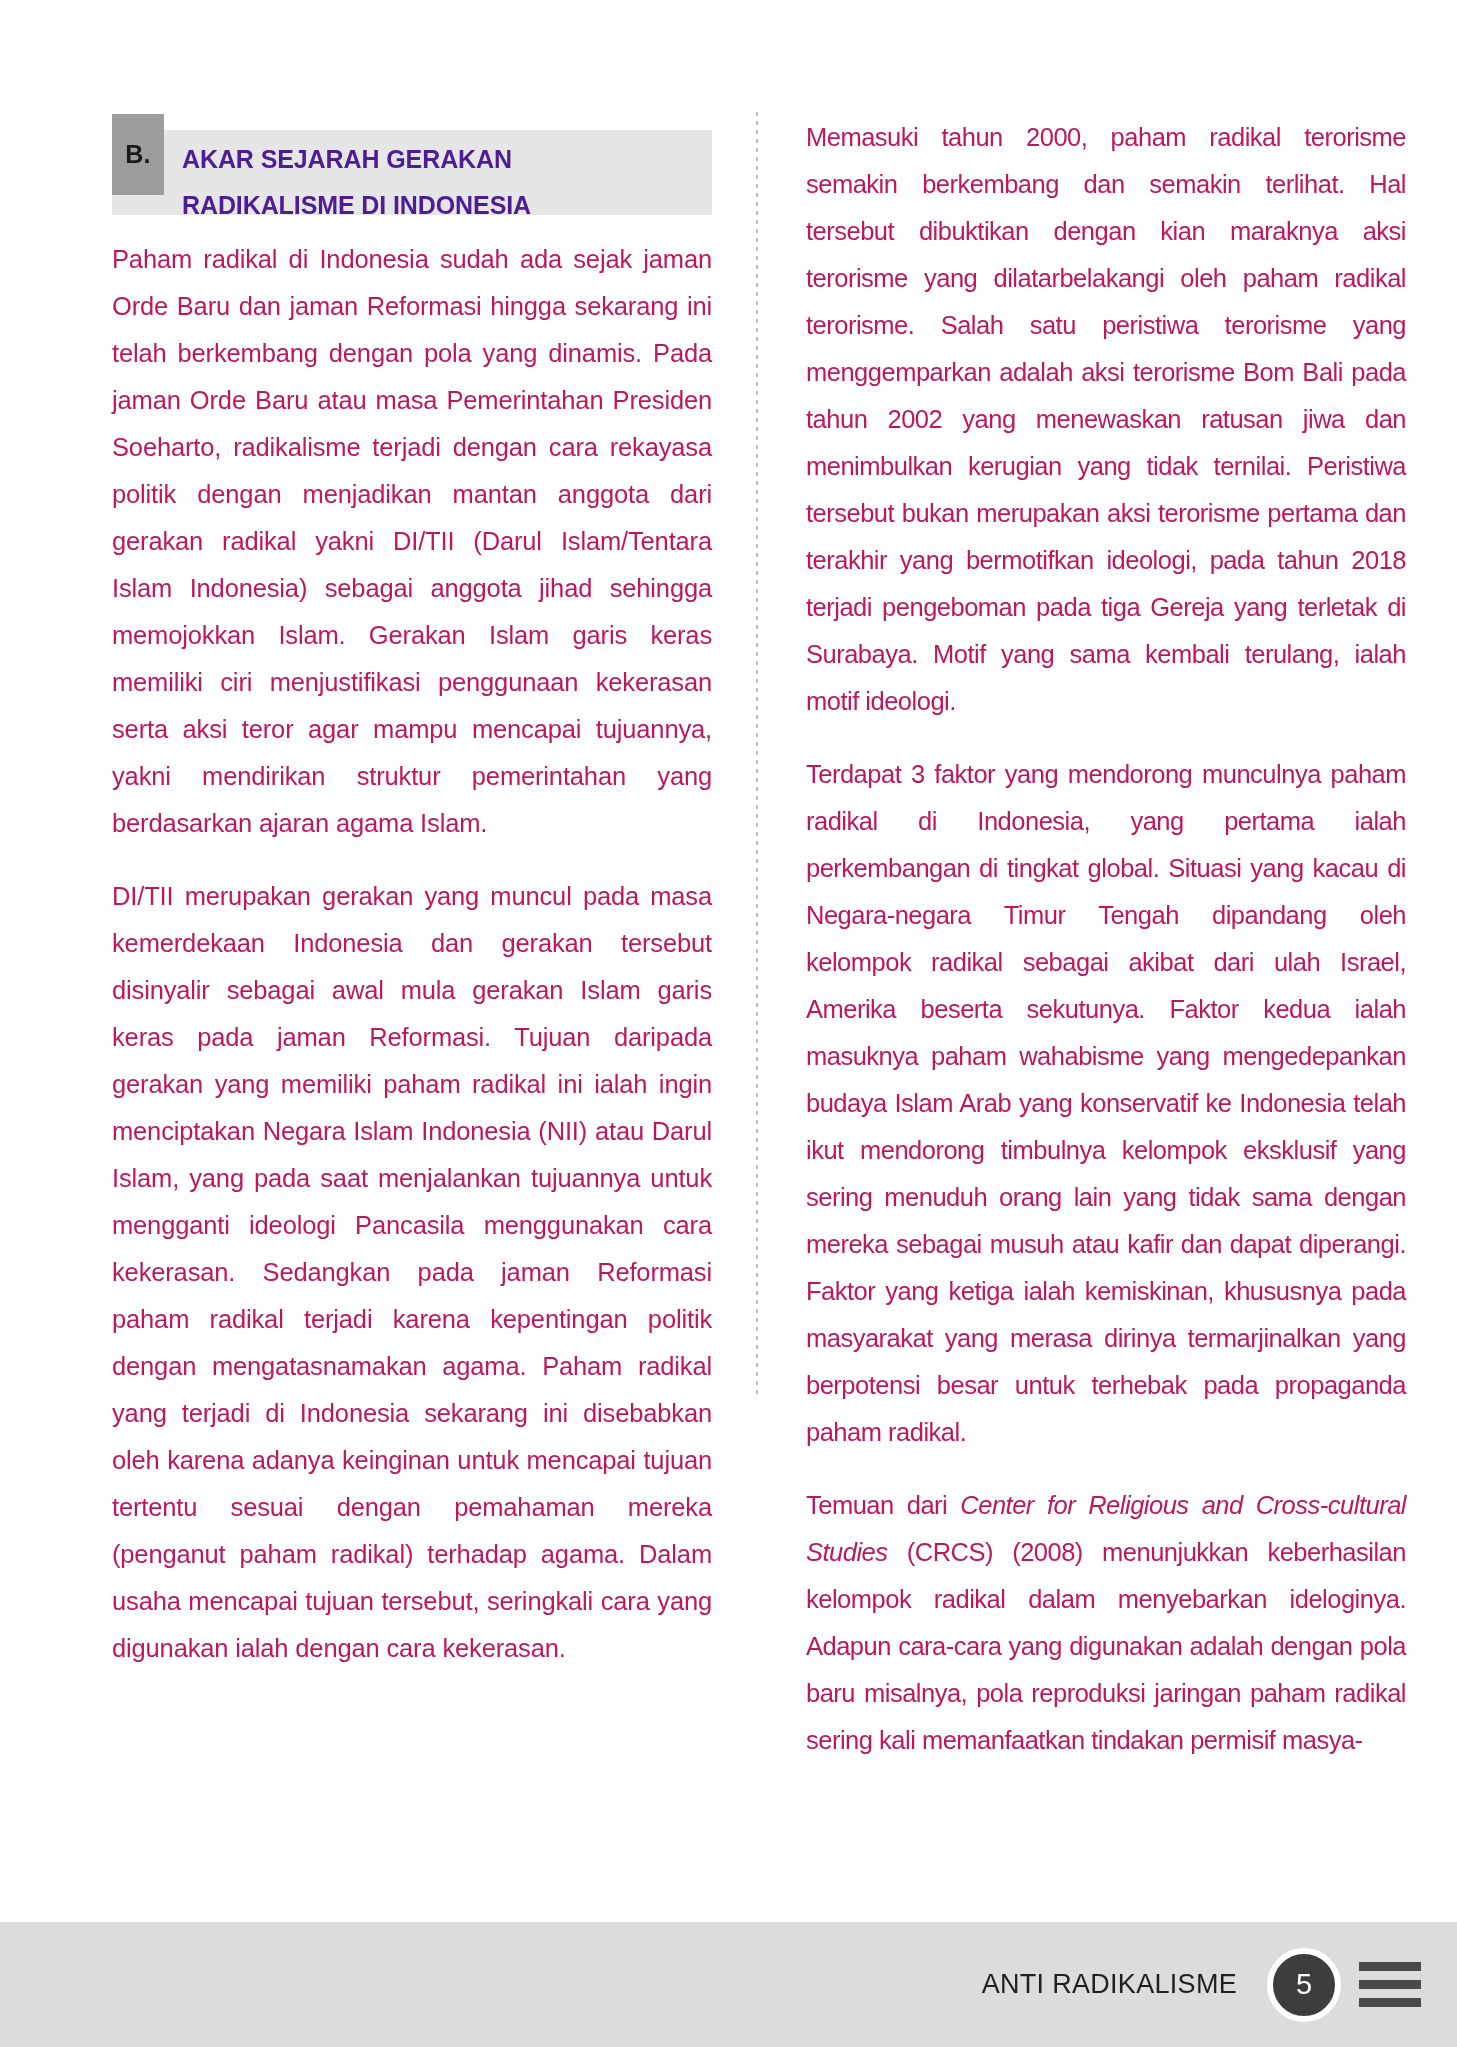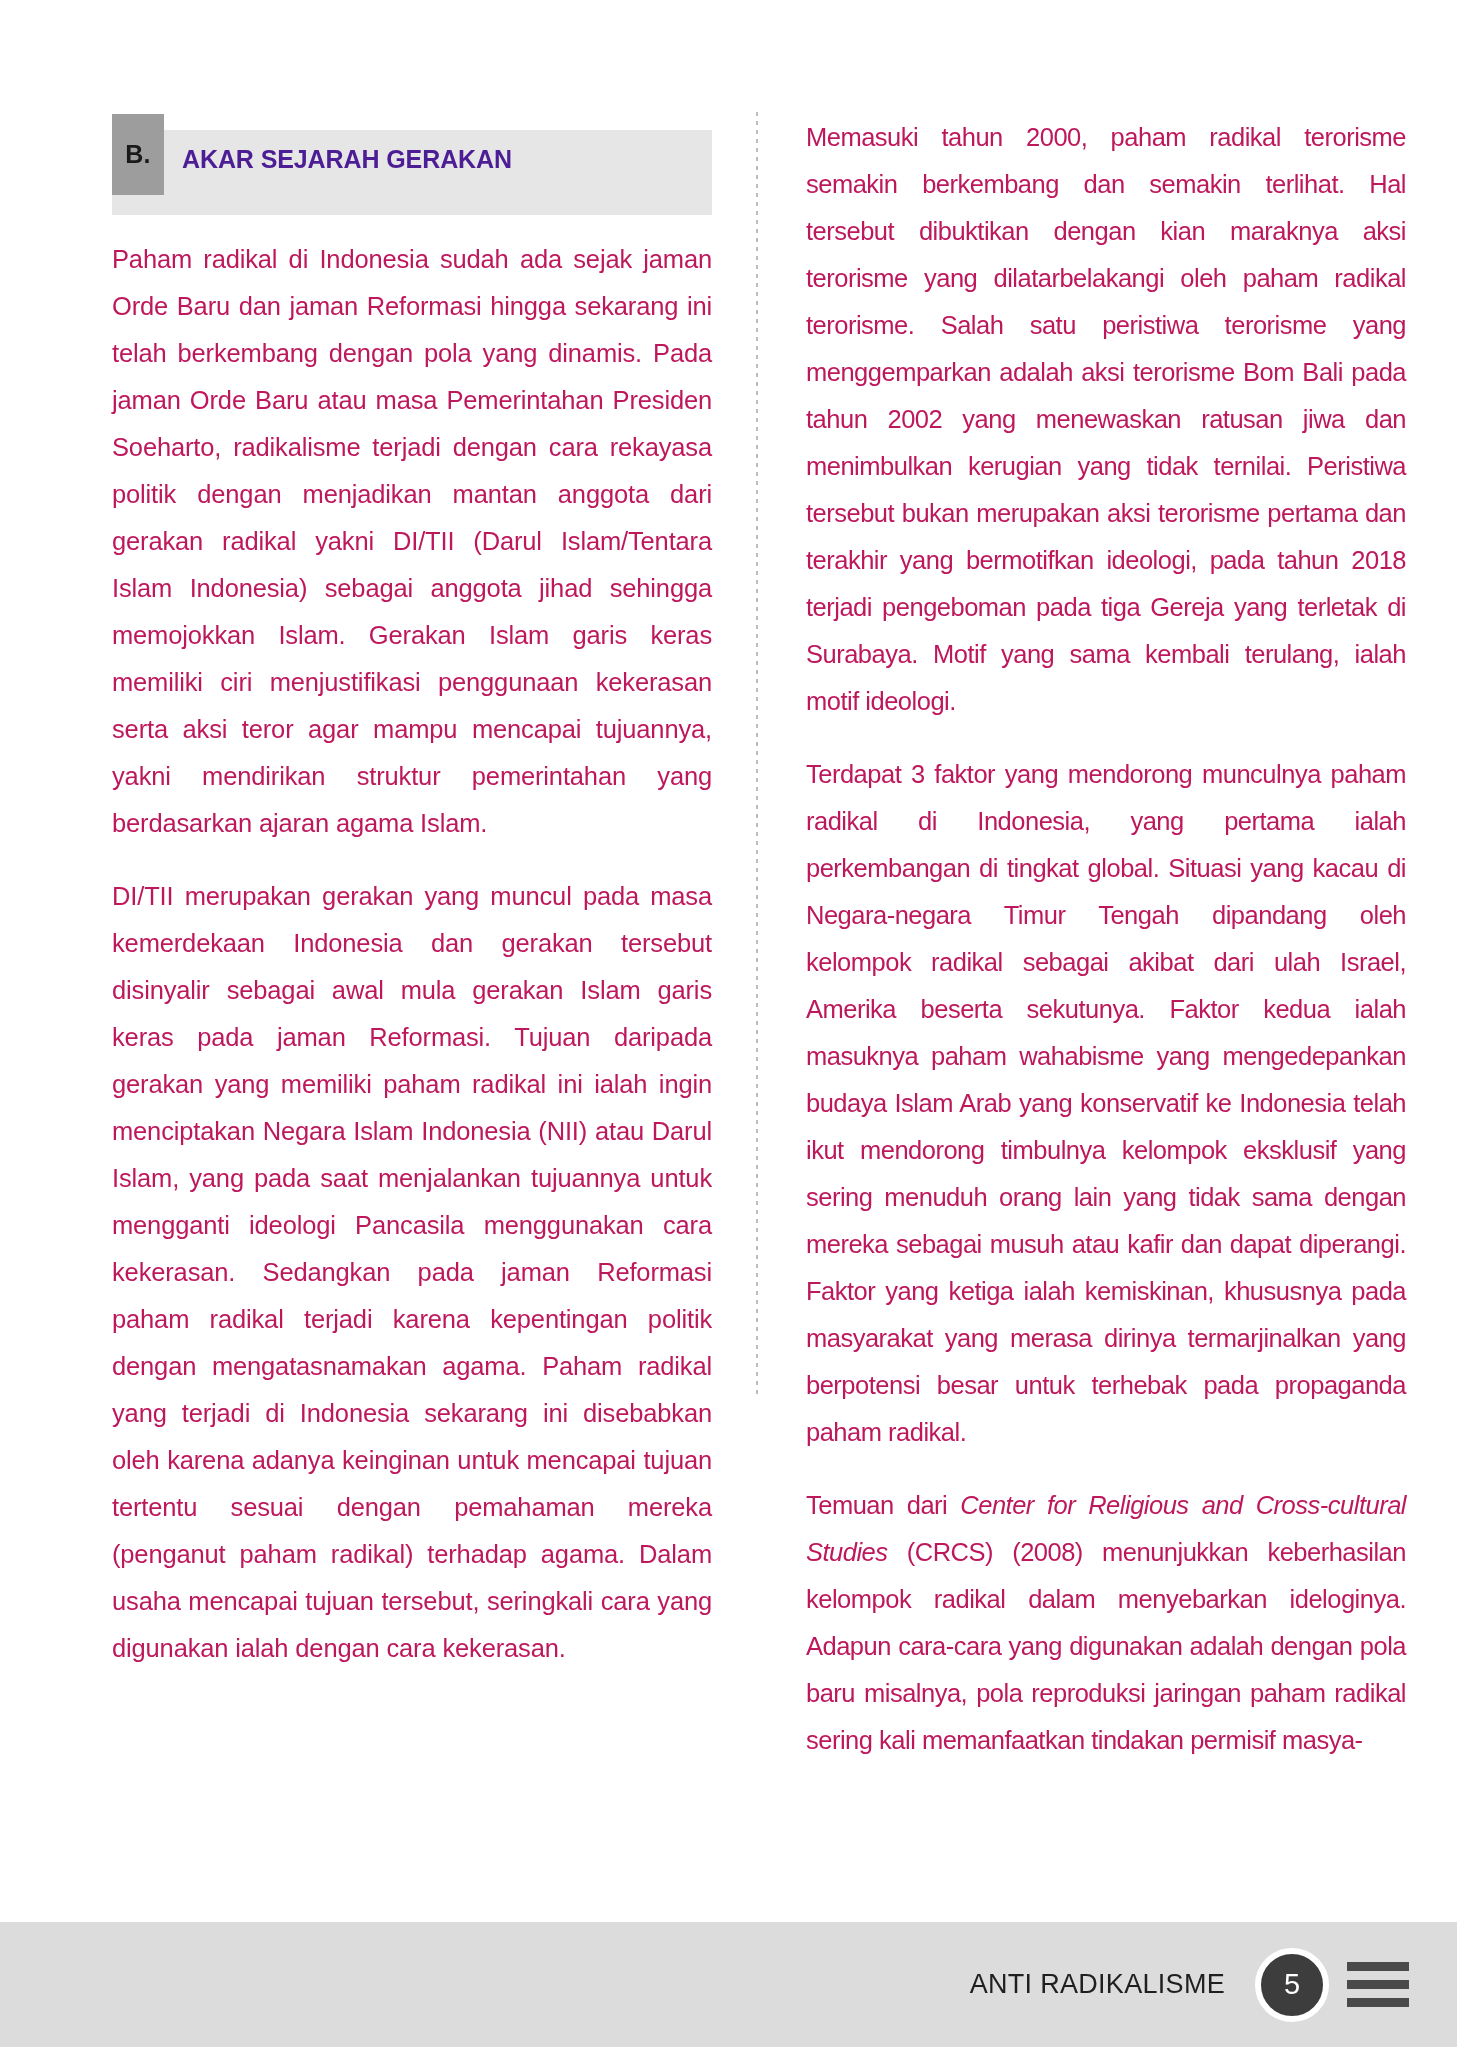--- a/index.html
+++ b/index.html
@@ -133,21 +133,21 @@
   .footer {
     position: absolute;
     left: 0;
     bottom: 0;
     width: 1457px;
     height: 125px;
     background: #dcdcdc;
   }
   .footer-inner {
     position: absolute;
-    right: 18px;
+    right: 6px;
     top: 0;
     height: 125px;
     display: flex;
     align-items: center;
     gap: 0px;
   }
   .footer-title {
     font-size: 27px;
     color: #1f1f1f;
     letter-spacing: 0.3px;
@@ -194,20 +194,21 @@
 
     <div class="col col-left">
 
       <div class="section-header">
         <div class="section-header-band"></div>
         <div class="section-letter-box">
           <span class="section-letter">B.</span>
         </div>
         <div class="section-title">
           <span class="section-title-line">AKAR SEJARAH GERAKAN</span>
+          <span class="section-title-line">RADIKALISME DI INDONESIA</span>
         </div>
       </div>
 
       <p class="body">Paham radikal di Indonesia sudah ada sejak jaman Orde Baru dan jaman Reformasi hingga sekarang ini telah berkembang dengan pola yang dinamis. Pada jaman Orde Baru atau masa Pemerintahan Presiden Soeharto, radikalisme terjadi dengan cara rekayasa politik dengan menjadikan mantan anggota dari gerakan radikal yakni DI/TII (Darul Islam/Tentara Islam Indonesia) sebagai anggota jihad sehingga memojokkan Islam. Gerakan Islam garis keras memiliki ciri menjustifikasi penggunaan kekerasan serta aksi teror agar mampu mencapai tujuannya, yakni mendirikan struktur pemerintahan yang berdasarkan ajaran agama Islam.</p>
 
       <p class="body">DI/TII merupakan gerakan yang muncul pada masa kemerdekaan Indonesia dan gerakan tersebut disinyalir sebagai awal mula gerakan Islam garis keras pada jaman Reformasi. Tujuan daripada gerakan yang memiliki paham radikal ini ialah ingin menciptakan Negara Islam Indonesia (NII) atau Darul Islam, yang pada saat menjalankan tujuannya untuk mengganti ideologi Pancasila menggunakan cara kekerasan. Sedangkan pada jaman Reformasi paham radikal terjadi karena kepentingan politik dengan mengatasnamakan agama. Paham radikal yang terjadi di Indonesia sekarang ini disebabkan oleh karena adanya keinginan untuk mencapai tujuan tertentu sesuai dengan pemahaman mereka (penganut paham radikal) terhadap agama. Dalam usaha mencapai tujuan tersebut, seringkali cara yang digunakan ialah dengan cara kekerasan.</p>
 
     </div>
 
     <div class="col-divider"></div>

